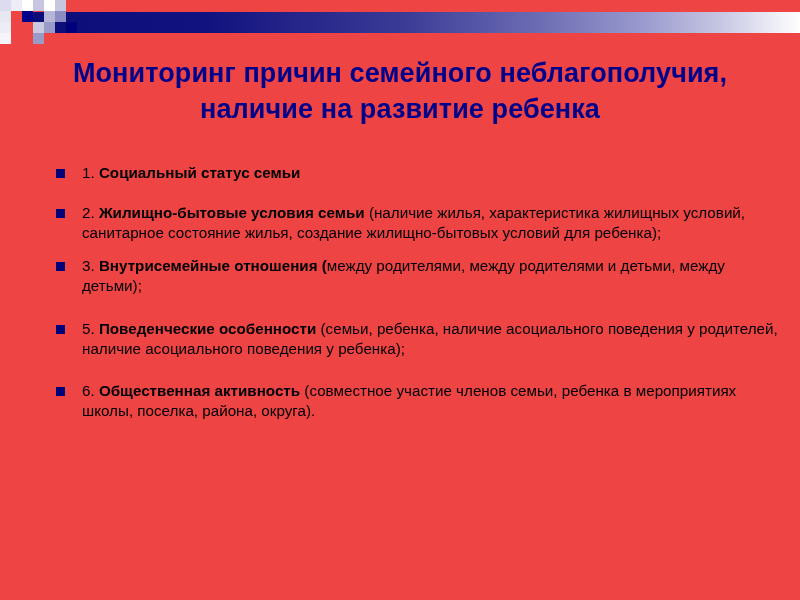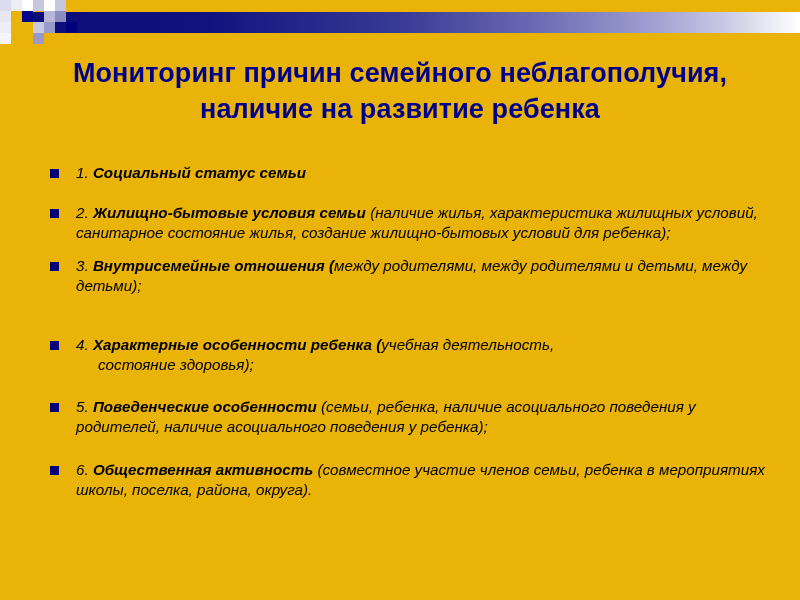--- a/index.html
+++ b/index.html
@@ -13,21 +13,21 @@
     height: 600px;
     overflow: hidden;
     font-family: "Liberation Sans", "DejaVu Sans", sans-serif;
     position: relative;
   }
 
   .slide {
     position: relative;
     width: 800px;
     height: 600px;
-    background: #eab308;
+    background: #ef4444;
   }
 
   
   .header-deco {
     position: absolute;
     left: 0;
     top: 0;
     width: 800px;
     height: 52px;
   }
@@ -66,24 +66,23 @@
     line-height: 1.32;
     letter-spacing: 0.1px;
   }
   .title-line2 {
     display: block;
   }
 
   
   .content {
     position: absolute;
-    left: 48px;
+    left: 54px;
     top: 163px;
     width: 730px;
-    font-style: italic;
   }
 
   .bullet-row {
     position: relative;
     padding-left: 28px;
     margin-bottom: 16px;
   }
 
   .bullet-marker {
     position: absolute;
@@ -106,21 +105,21 @@
   }
 
   .indent-line {
     display: block;
     padding-left: 22px;
   }
 
   
   .row-1 { margin-bottom: 20px; }
   .row-2 { margin-bottom: 14px; }
-  .row-3 { margin-bottom: 39px; }
+  .row-3 { margin-bottom: 23px; }
   .row-4 { margin-bottom: 23px; }
   .row-5 { margin-bottom: 23px; }
   .row-6 { margin-bottom: 0; }
 </style>
 </head>
 <body>
 
 <div class="slide">
 
   <div class="header-deco">
@@ -166,27 +165,20 @@
       </div>
     </div>
 
     <div class="bullet-row row-3">
       <span class="bullet-marker"></span>
       <div class="bullet-text">
         <span>3. </span><b>Внутрисемейные отношения (</b><span>между родителями, между родителями и детьми, между детьми);</span>
       </div>
     </div>
 
-    <div class="bullet-row row-4">
-      <span class="bullet-marker"></span>
-      <div class="bullet-text">
-        <span>4. </span><b>Характерные особенности ребенка (</b><span>учебная деятельность,</span>
-        <span class="indent-line">состояние здоровья);</span>
-      </div>
-    </div>
 
     <div class="bullet-row row-5">
       <span class="bullet-marker"></span>
       <div class="bullet-text">
         <span>5. </span><b>Поведенческие особенности</b><span> (семьи, ребенка, наличие асоциального поведения у родителей, наличие асоциального поведения у ребенка);</span>
       </div>
     </div>
 
     <div class="bullet-row row-6">
       <span class="bullet-marker"></span>

